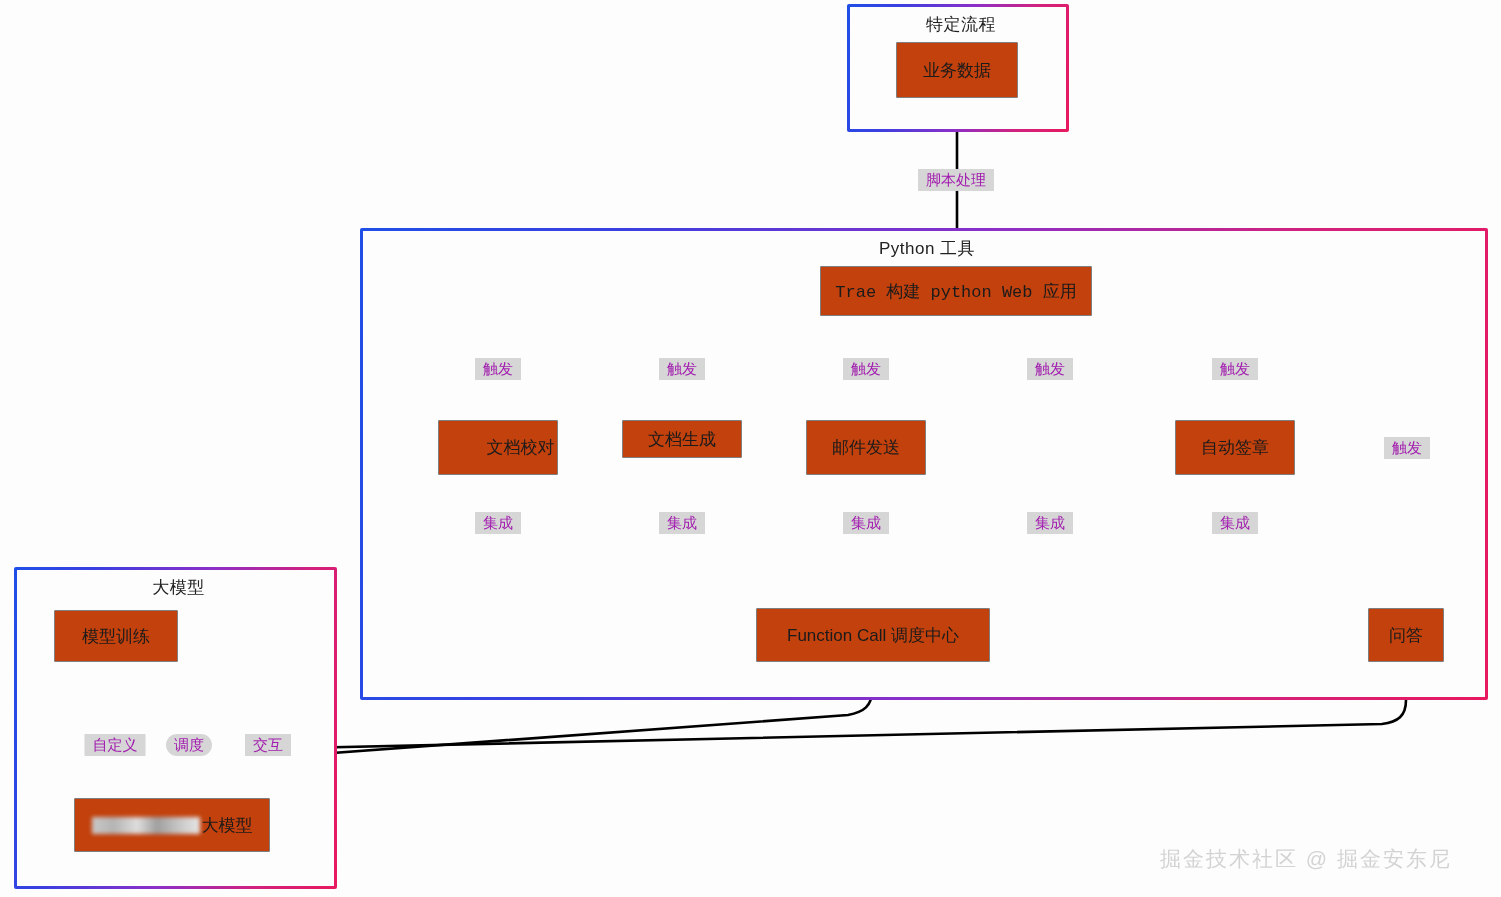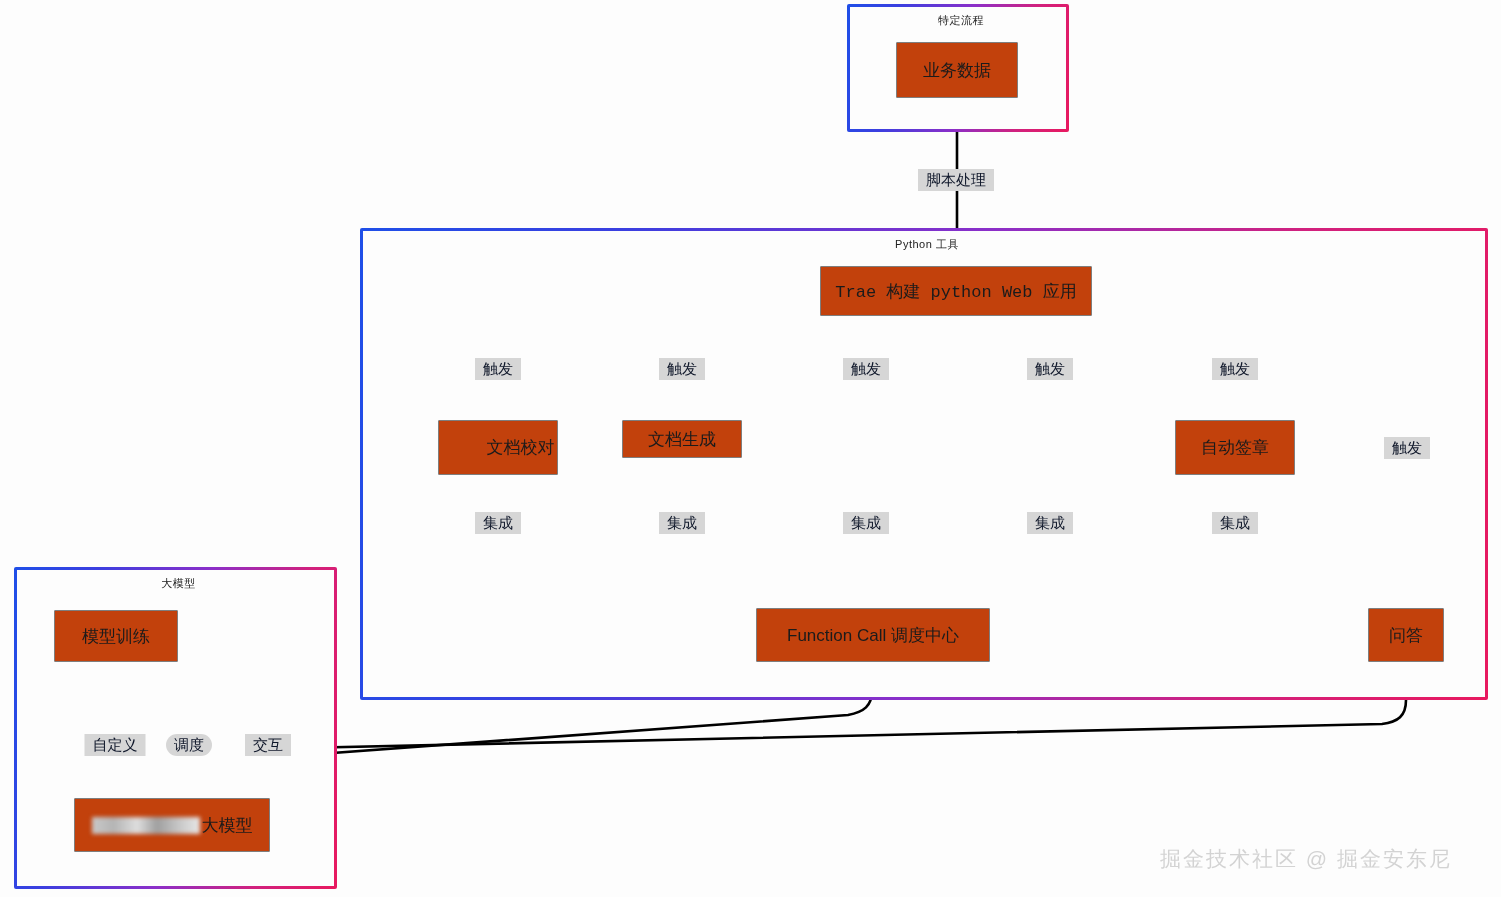--- a/index.html
+++ b/index.html
@@ -20,42 +20,42 @@
     border:3px solid transparent;
     border-radius:2px;
     background:
        linear-gradient(#fdfdfd,#fdfdfd) padding-box,
        linear-gradient(100deg,#1f4fe8 0%, #3b3fe0 22%, #8b2fc9 52%, #d1217e 78%, #e8195f 100%) border-box;
   }
   .group-title{
     position:absolute;
     left:6px;right:0;top:6px;
     text-align:center;
-    font-size:11px;
+    font-size:17px;
     color:#222;
     letter-spacing:.5px;
   }
 
   
   .node{
     position:absolute;
     box-sizing:border-box;
     background:#c2410c;
     border:1.6px solid #7e7e7e;
     display:flex;align-items:center;justify-content:center;
     font-size:17px;color:#1b1b1b;
     white-space:nowrap;
     border-radius:1px;
   }
 
   
   .elabel{
     position:absolute;
     background:#d6d6d6;
-    color:#0f172a;
+    color:#a21caf;
     font-size:15px;
     line-height:20px;
     padding:1px 8px;
     white-space:nowrap;
     transform:translate(-50%,-50%);
   }
 
   .redact{
     display:inline-block;
     width:108px;height:17px;
@@ -138,20 +138,21 @@
   </div>
 
   <div class="node" style="left:896px;top:42px;width:122px;height:56px;">业务数据</div>
 
   <div class="node" style="left:820px;top:266px;width:272px;height:50px;font-family:Liberation Mono, monospace;">Trae 构建 python Web 应用</div>
 
   <div class="node" style="left:438px;top:420px;width:120px;height:55px;padding-left:45px;">文档校对</div>
 
   <div class="node" style="left:622px;top:420px;width:120px;height:38px;">文档生成</div>
 
+  <div class="node" style="left:806px;top:420px;width:120px;height:55px;">邮件发送</div>
 
 
   <div class="node" style="left:1175px;top:420px;width:120px;height:55px;">自动签章</div>
 
   <div class="node" style="left:756px;top:608px;width:234px;height:54px;">Function Call 调度中心</div>
 
   <div class="node" style="left:1368px;top:608px;width:76px;height:54px;">问答</div>
 
   <div class="node" style="left:54px;top:610px;width:124px;height:52px;">模型训练</div>
 

